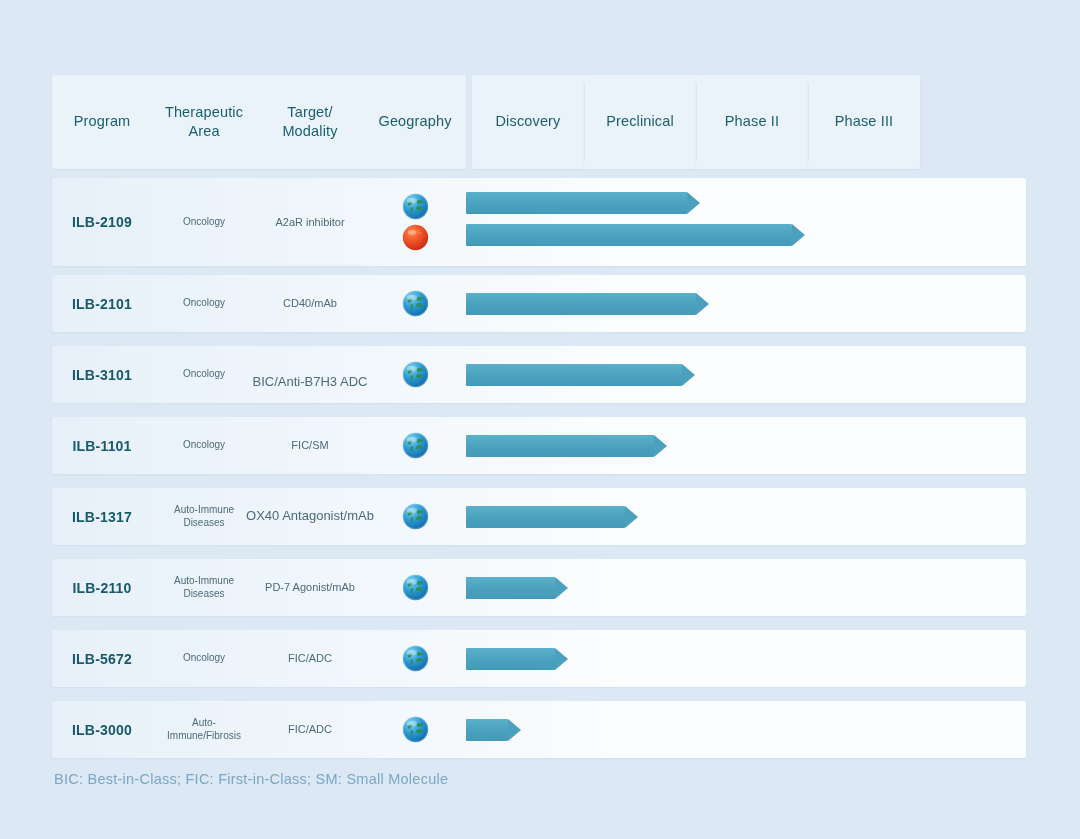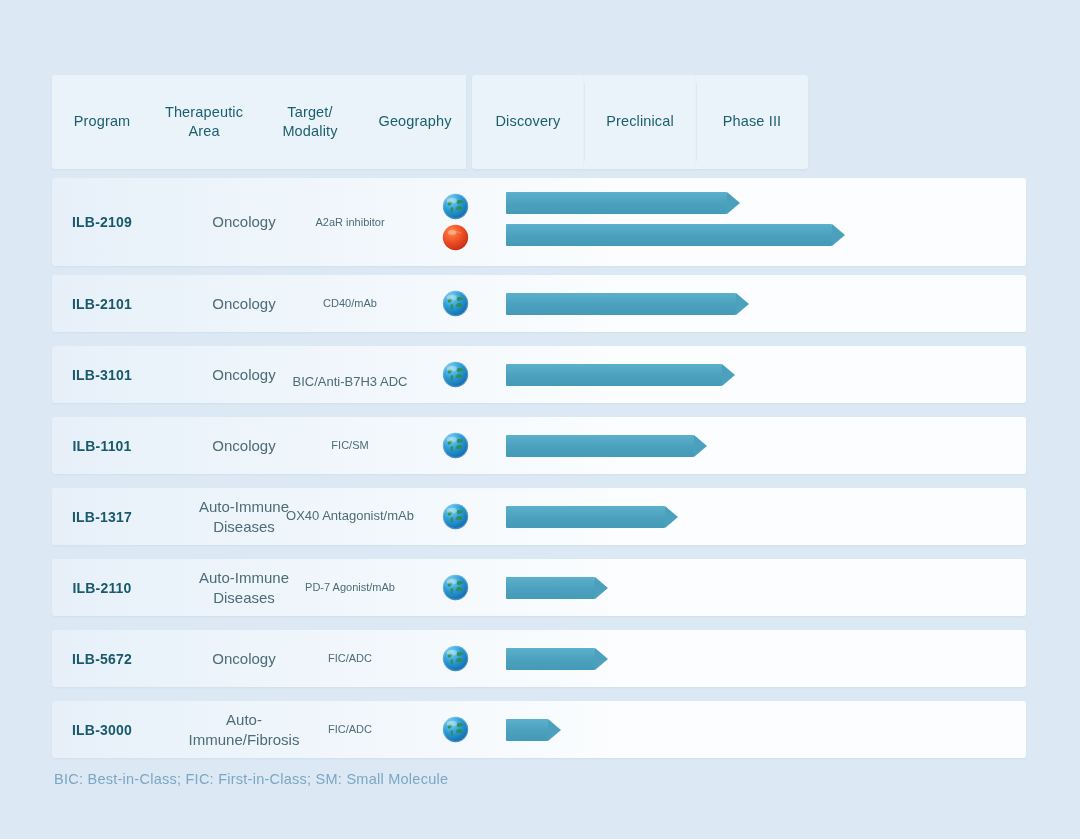--- a/index.html
+++ b/index.html
@@ -119,23 +119,22 @@
     width: 100px;
     color: #18596a;
     font-size: 14px;
     font-weight: bold;
     letter-spacing: 0.2px;
   }
 
   .c-thera {
     width: 104px;
     color: #4d6b78;
-    font-size: 15px;
+    font-size: 10px;
     line-height: 1.28;
-    margin-left: 40px;
   }
 
   .c-target {
     width: 108px;
     color: #4d6b78;
     font-size: 11px;
     line-height: 1.28;
     white-space: nowrap;
   }
 
@@ -203,20 +202,21 @@
   <div class="header-bar">
     <div class="hdr-left">
       <div class="hdr-cell hc-program">Program</div>
       <div class="hdr-cell hc-thera">Therapeutic<br>Area</div>
       <div class="hdr-cell hc-target">Target/<br>Modality</div>
       <div class="hdr-cell hc-geo">Geography</div>
     </div>
     <div class="hdr-right">
       <div class="hdr-cell">Discovery</div>
       <div class="hdr-cell">Preclinical</div>
+      <div class="hdr-cell">Phase  II</div>
       <div class="hdr-cell">Phase  III</div>
     </div>
   </div>
 
   <div class="rows-wrap" id="rows-wrap">
       <div class="prow tall">
         <div class="cell c-program">ILB-2109</div>
         <div class="cell c-thera">Oncology</div>
         <div class="cell c-target">A2aR  inhibitor</div>
         <div class="cell c-geo">

